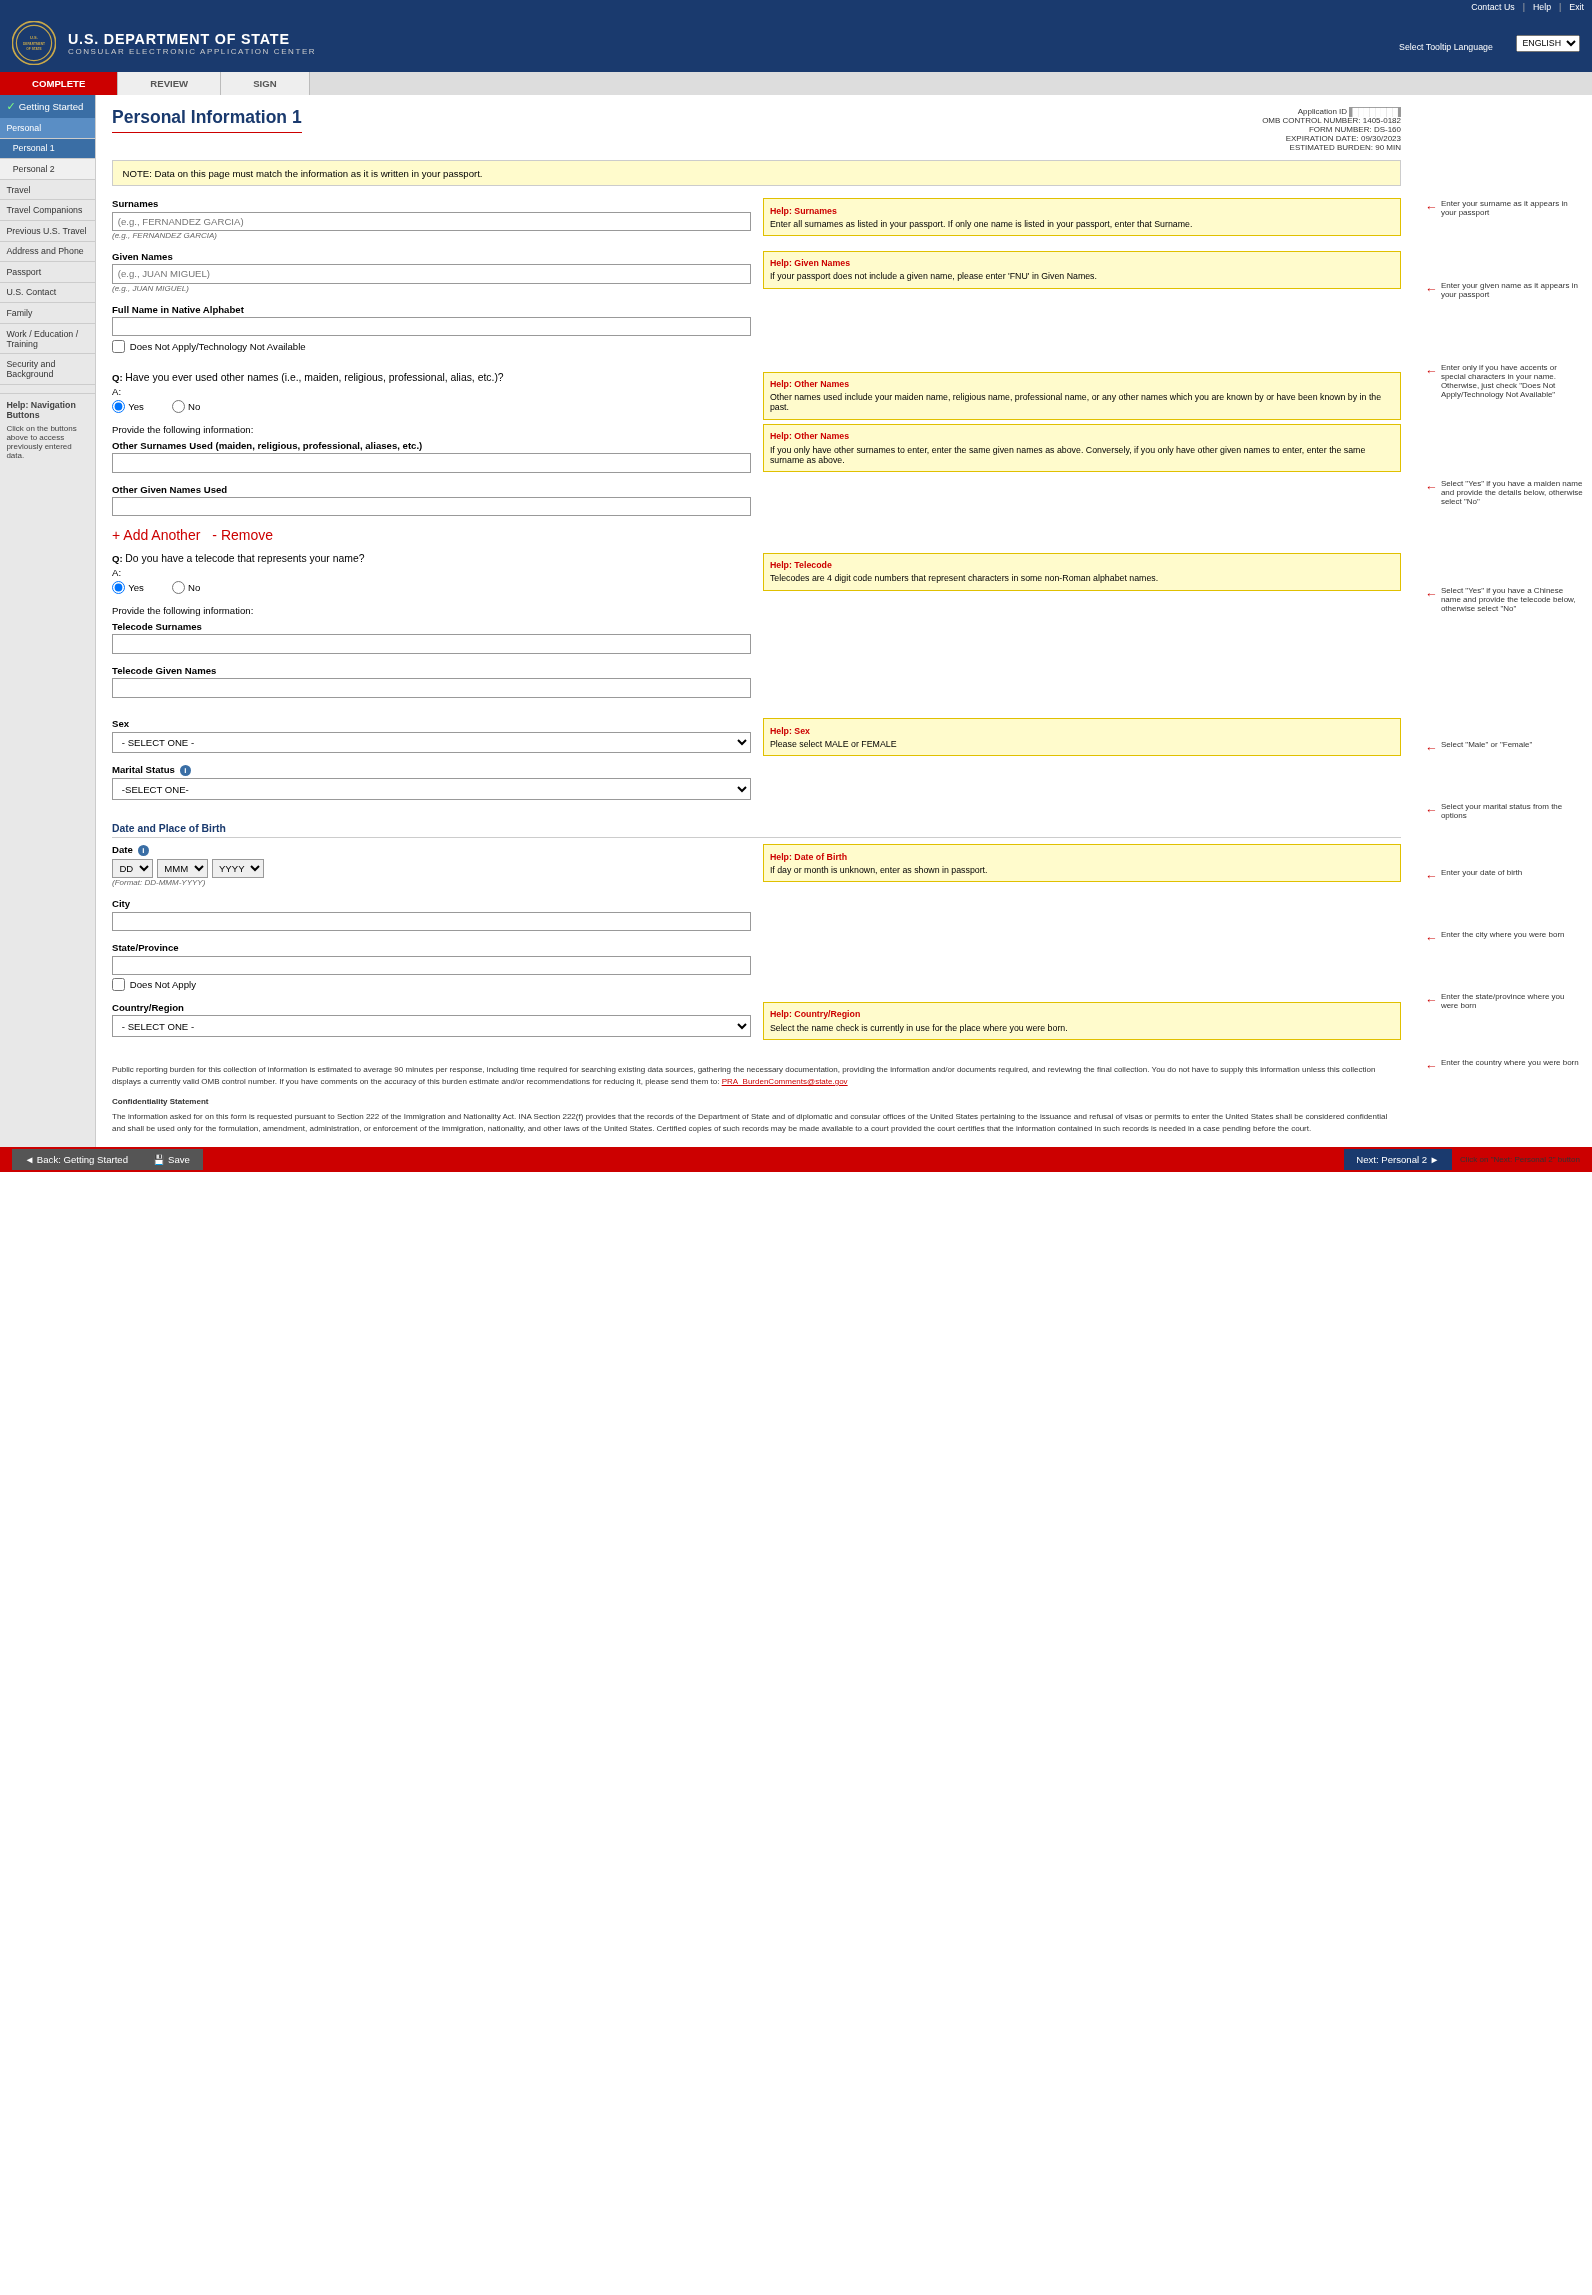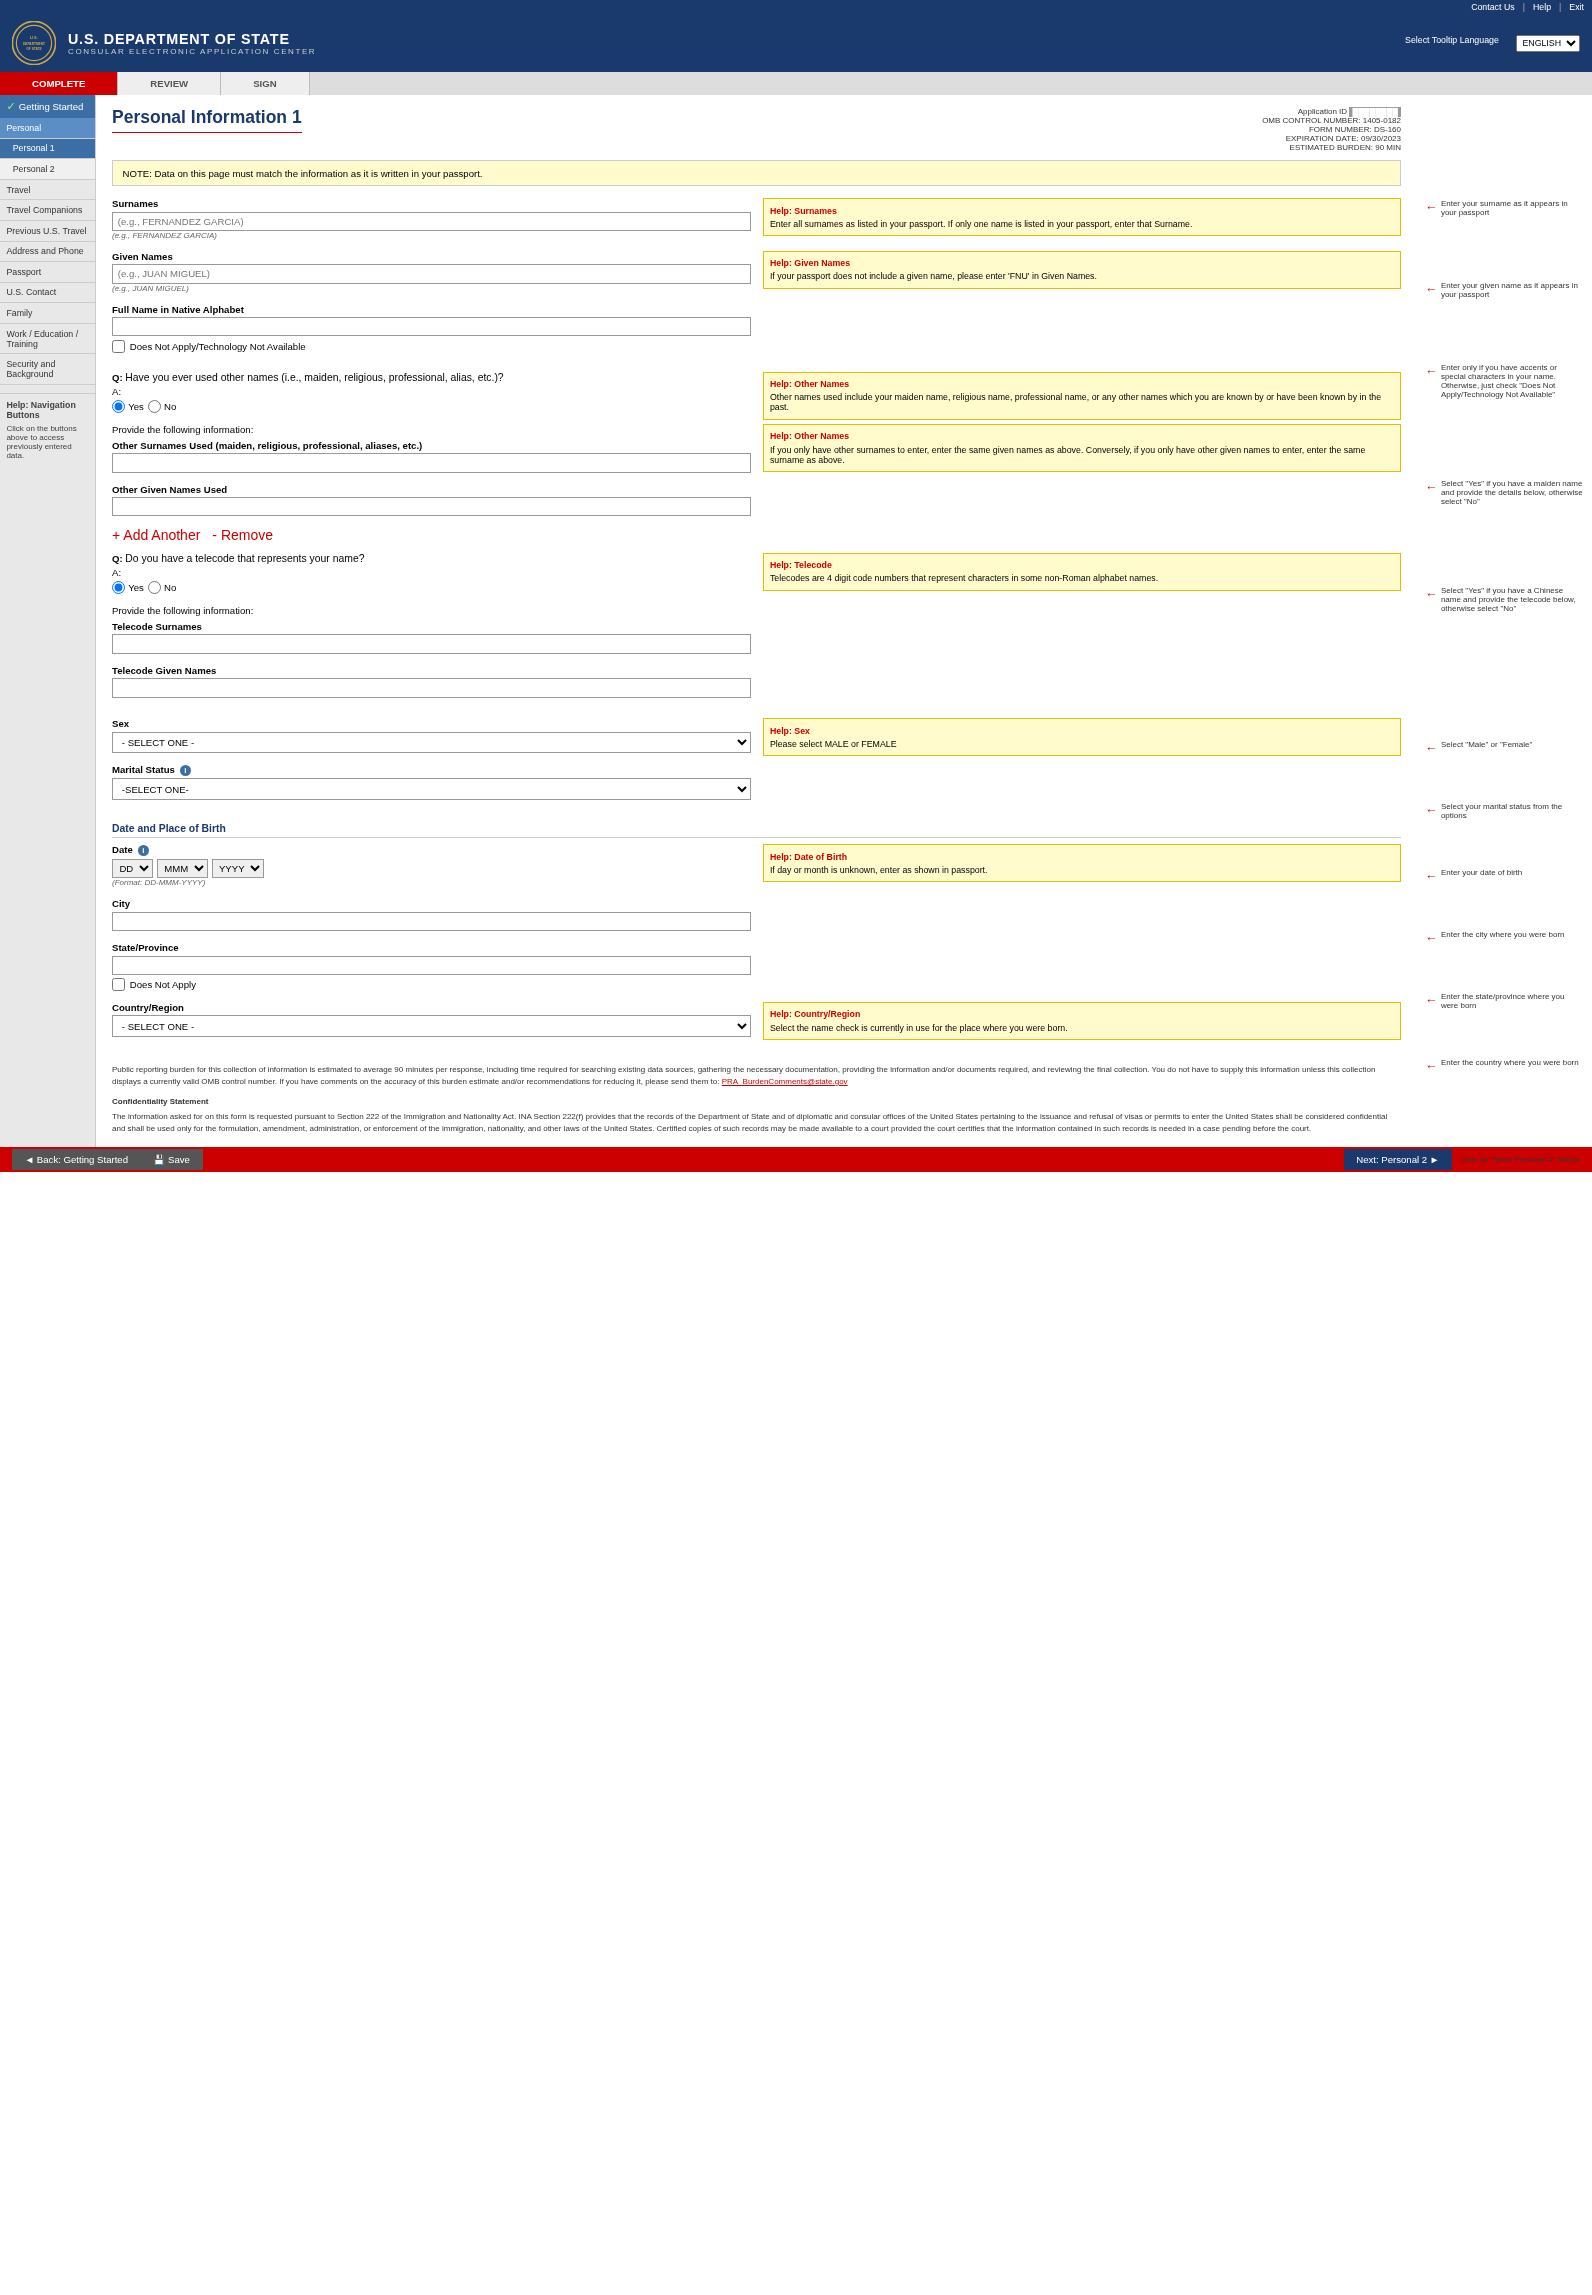--- a/index.html
+++ b/index.html
@@ -207,21 +207,21 @@
 
     
     .question-section {
       margin-bottom: 11px;
     }
     .question-label {
       margin-bottom: 3.2px;
     }
     .question-q { font-weight: bold; font-size: 9.6px; }
     .question-a { font-size: 9.6px; }
-    .radio-group { display: flex; gap: 4px; align-items: center; margin-top: 3.2px; }
+    .radio-group { display: flex; gap: 28px; align-items: center; margin-top: 3.2px; }
     .radio-group label { font-size: 9.6px; display: flex; align-items: center; gap: 3.2px; }
 
     
     .form-links { display: flex; gap: 12px; margin-top: 4.8px; }
     .form-link {
       color: #c00;
       font-size: 14px;
       cursor: pointer;
       text-decoration: none;
     }
@@ -334,21 +334,21 @@
       <text x="27.5" y="22" text-anchor="middle" fill="#c8a84b" font-size="5" font-weight="bold">U.S.</text>
       <text x="27.5" y="30" text-anchor="middle" fill="#c8a84b" font-size="4">DEPARTMENT</text>
       <text x="27.5" y="36" text-anchor="middle" fill="#c8a84b" font-size="4">OF STATE</text>
     </svg>
   </div>
   <div class="header-title">
     <div class="dept">U.S. DEPARTMENT OF STATE</div>
     <div class="sub">CONSULAR ELECTRONIC APPLICATION CENTER</div>
   </div>
   <div style="flex:1"></div>
-  <div style="display:flex;align-items:flex-start;gap:17px;">
+  <div style="display:flex;align-items:flex-end;gap:23px;">
     <label style="color:#fff;font-size:8.8px;">Select Tooltip Language</label>
     <select style="font-size:8.8px;padding:1.6px;">
       <option>ENGLISH</option>
     </select>
   </div>
 </div>
 
 <div class="nav-tabs">
   <div class="nav-tab active">COMPLETE</div>
   <div class="nav-tab">REVIEW</div>

